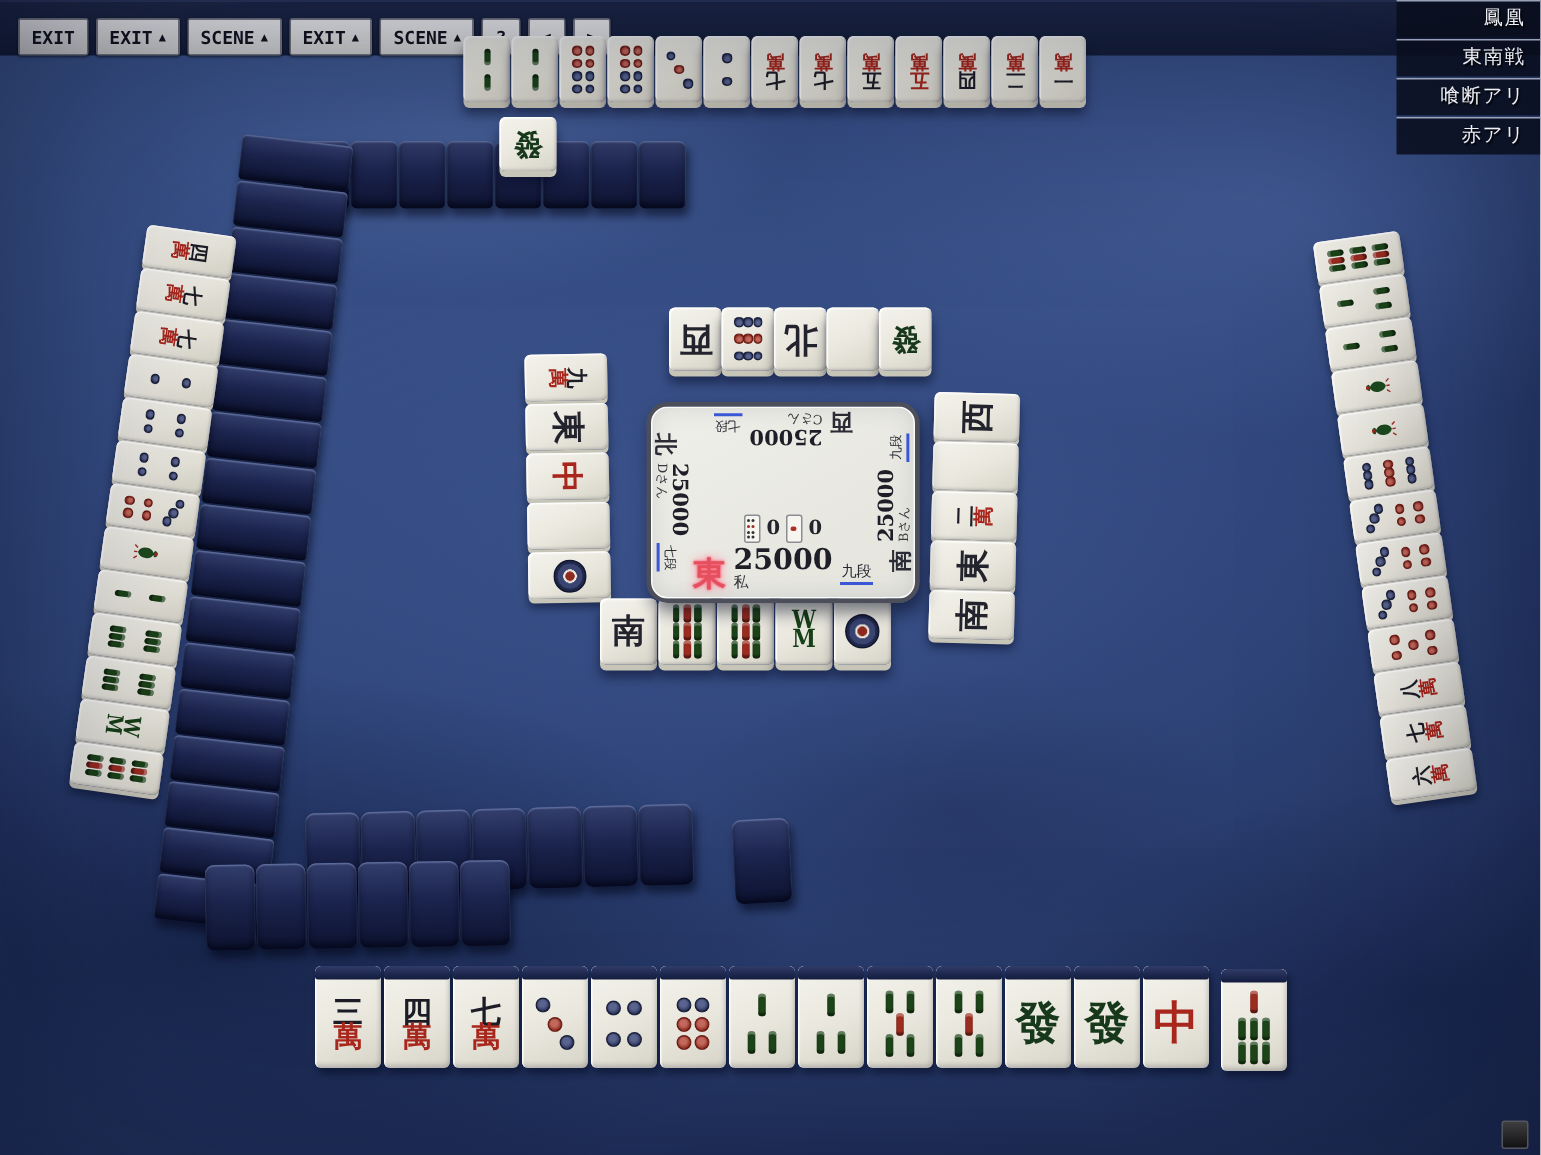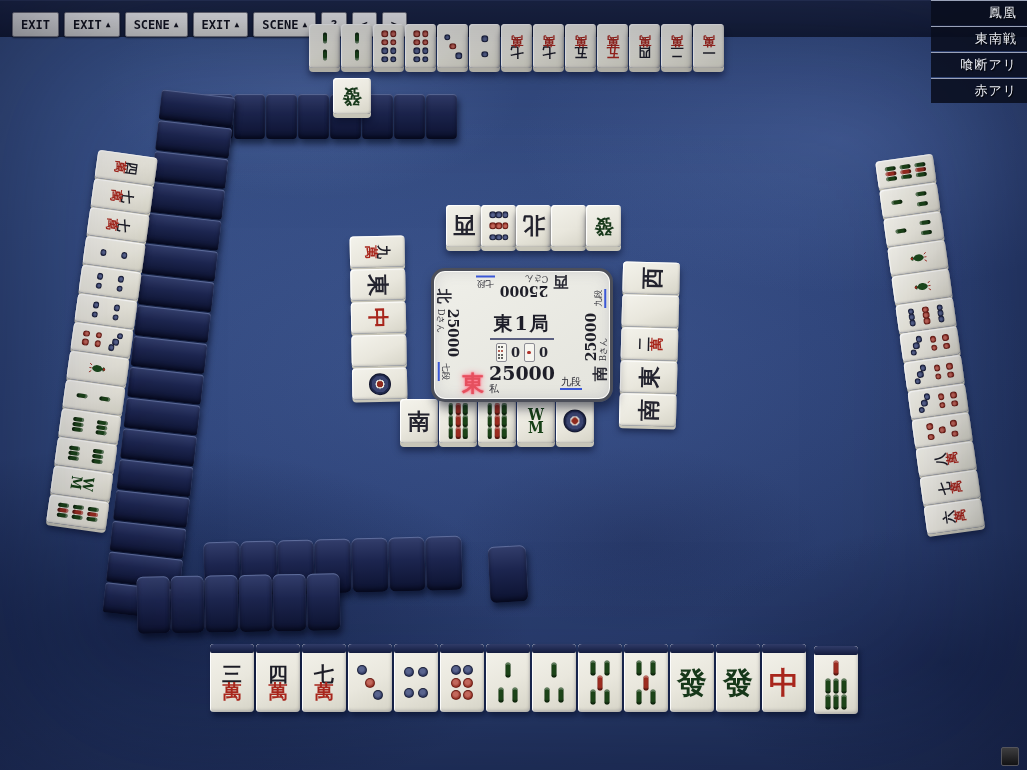--- a/index.html
+++ b/index.html
@@ -960,23 +960,20 @@
             <span class="stk" style="left: 72%; top: 52%;"></span>
             <span class="stk" style="left: 28%; top: 84%;"></span>
             <span class="stk" style="left: 50%; top: 84%;"></span>
             <span class="stk" style="left: 72%; top: 84%;"></span>
           </div>
         </div>
       </div>
     </div>
 
   <div id="center-panel" class="abs">
-    <div class="cp-round-wrap">
-      <span class="cp-round">東1局</span>
-    </div>
     <div class="cp-counters">
       <span class="stick-ic s100"></span>
       <span class="cnt">0</span>
       <span class="stick-ic s1000"></span>
       <span class="cnt">0</span>
     </div>
 
     <div class="pinfo p-self">
       <span class="wind active">東</span>
       <span class="scorecol">

